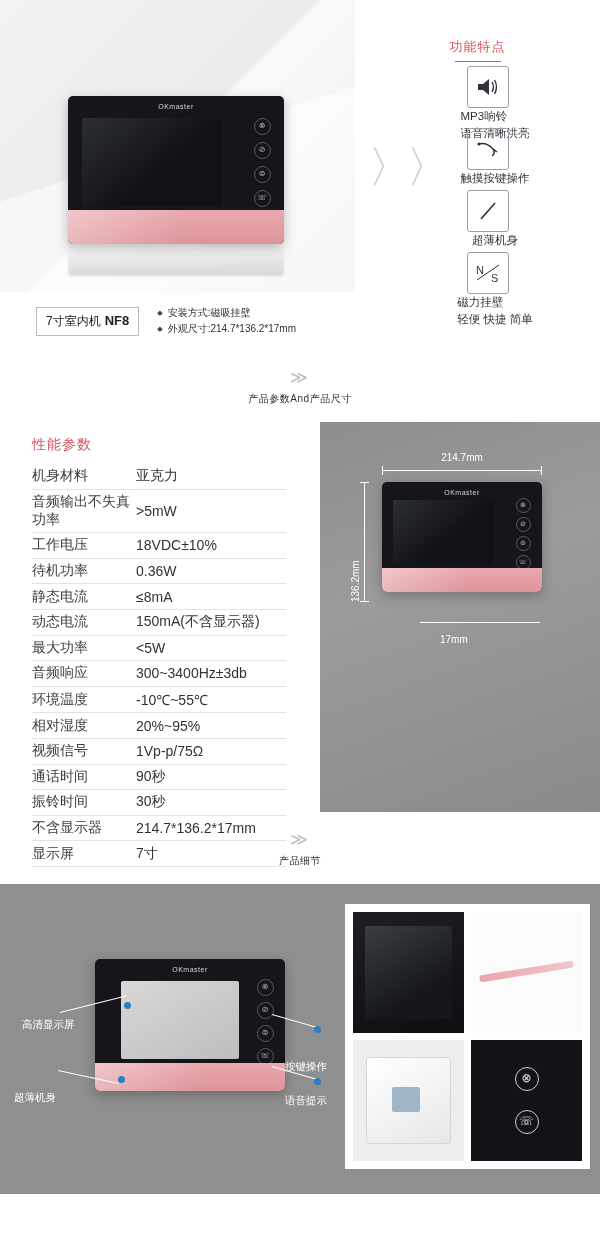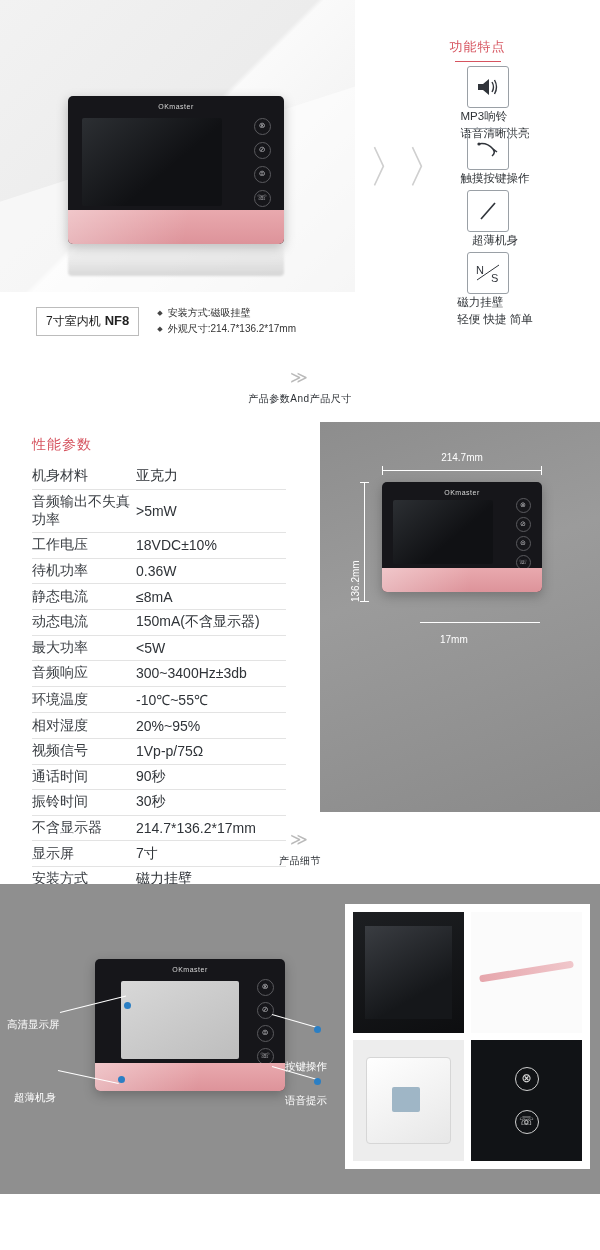--- a/index.html
+++ b/index.html
@@ -557,24 +557,20 @@
               <td class="k">振铃时间</td>
               <td class="v">30秒</td>
             </tr>
           <tr>
               <td class="k">不含显示器</td>
               <td class="v">214.7*136.2*17mm</td>
             </tr>
           <tr>
               <td class="k">显示屏</td>
               <td class="v">7寸</td>
-            </tr>
-          <tr>
-              <td class="k">安装方式</td>
-              <td class="v">磁力挂壁</td>
             </tr>
         </tbody>
       </table>
     </div>
 
     <div class="dims">
       <div class="wdim">214.7mm</div>
       <div class="wline"></div>
       <div class="hline"></div>
       <div class="hdim" style="left:30px; top:180px;">136.2mm</div>
@@ -612,21 +608,21 @@
         <div class="b">⊘</div>
         <div class="b">⊜</div>
         <div class="b">☏</div>
         <div class="b">⊘</div>
       </div>
       <div class="base" style="height:28px;"></div>
     </div>
 
     <div class="lead" style="left:60px; top:128px; width:68px; transform:rotate(-14deg);"></div>
     <div class="dot" style="left:124px; top:118px;"></div>
-    <div class="callout" style="left:7px; top:134px;">高清显示屏</div>
+    <div class="callout" style="left:22px; top:134px;">高清显示屏</div>
 
     <div class="lead" style="left:58px; top:186px; width:62px; transform:rotate(12deg);"></div>
     <div class="dot" style="left:118px; top:192px;"></div>
     <div class="callout" style="left:14px; top:207px;">超薄机身</div>
 
     <div class="lead" style="left:272px; top:130px; width:48px; transform:rotate(16deg);"></div>
     <div class="dot" style="left:314px; top:142px;"></div>
     <div class="callout" style="left:285px; top:176px;">按键操作</div>
 
     <div class="lead" style="left:272px; top:182px; width:48px; transform:rotate(16deg);"></div>

